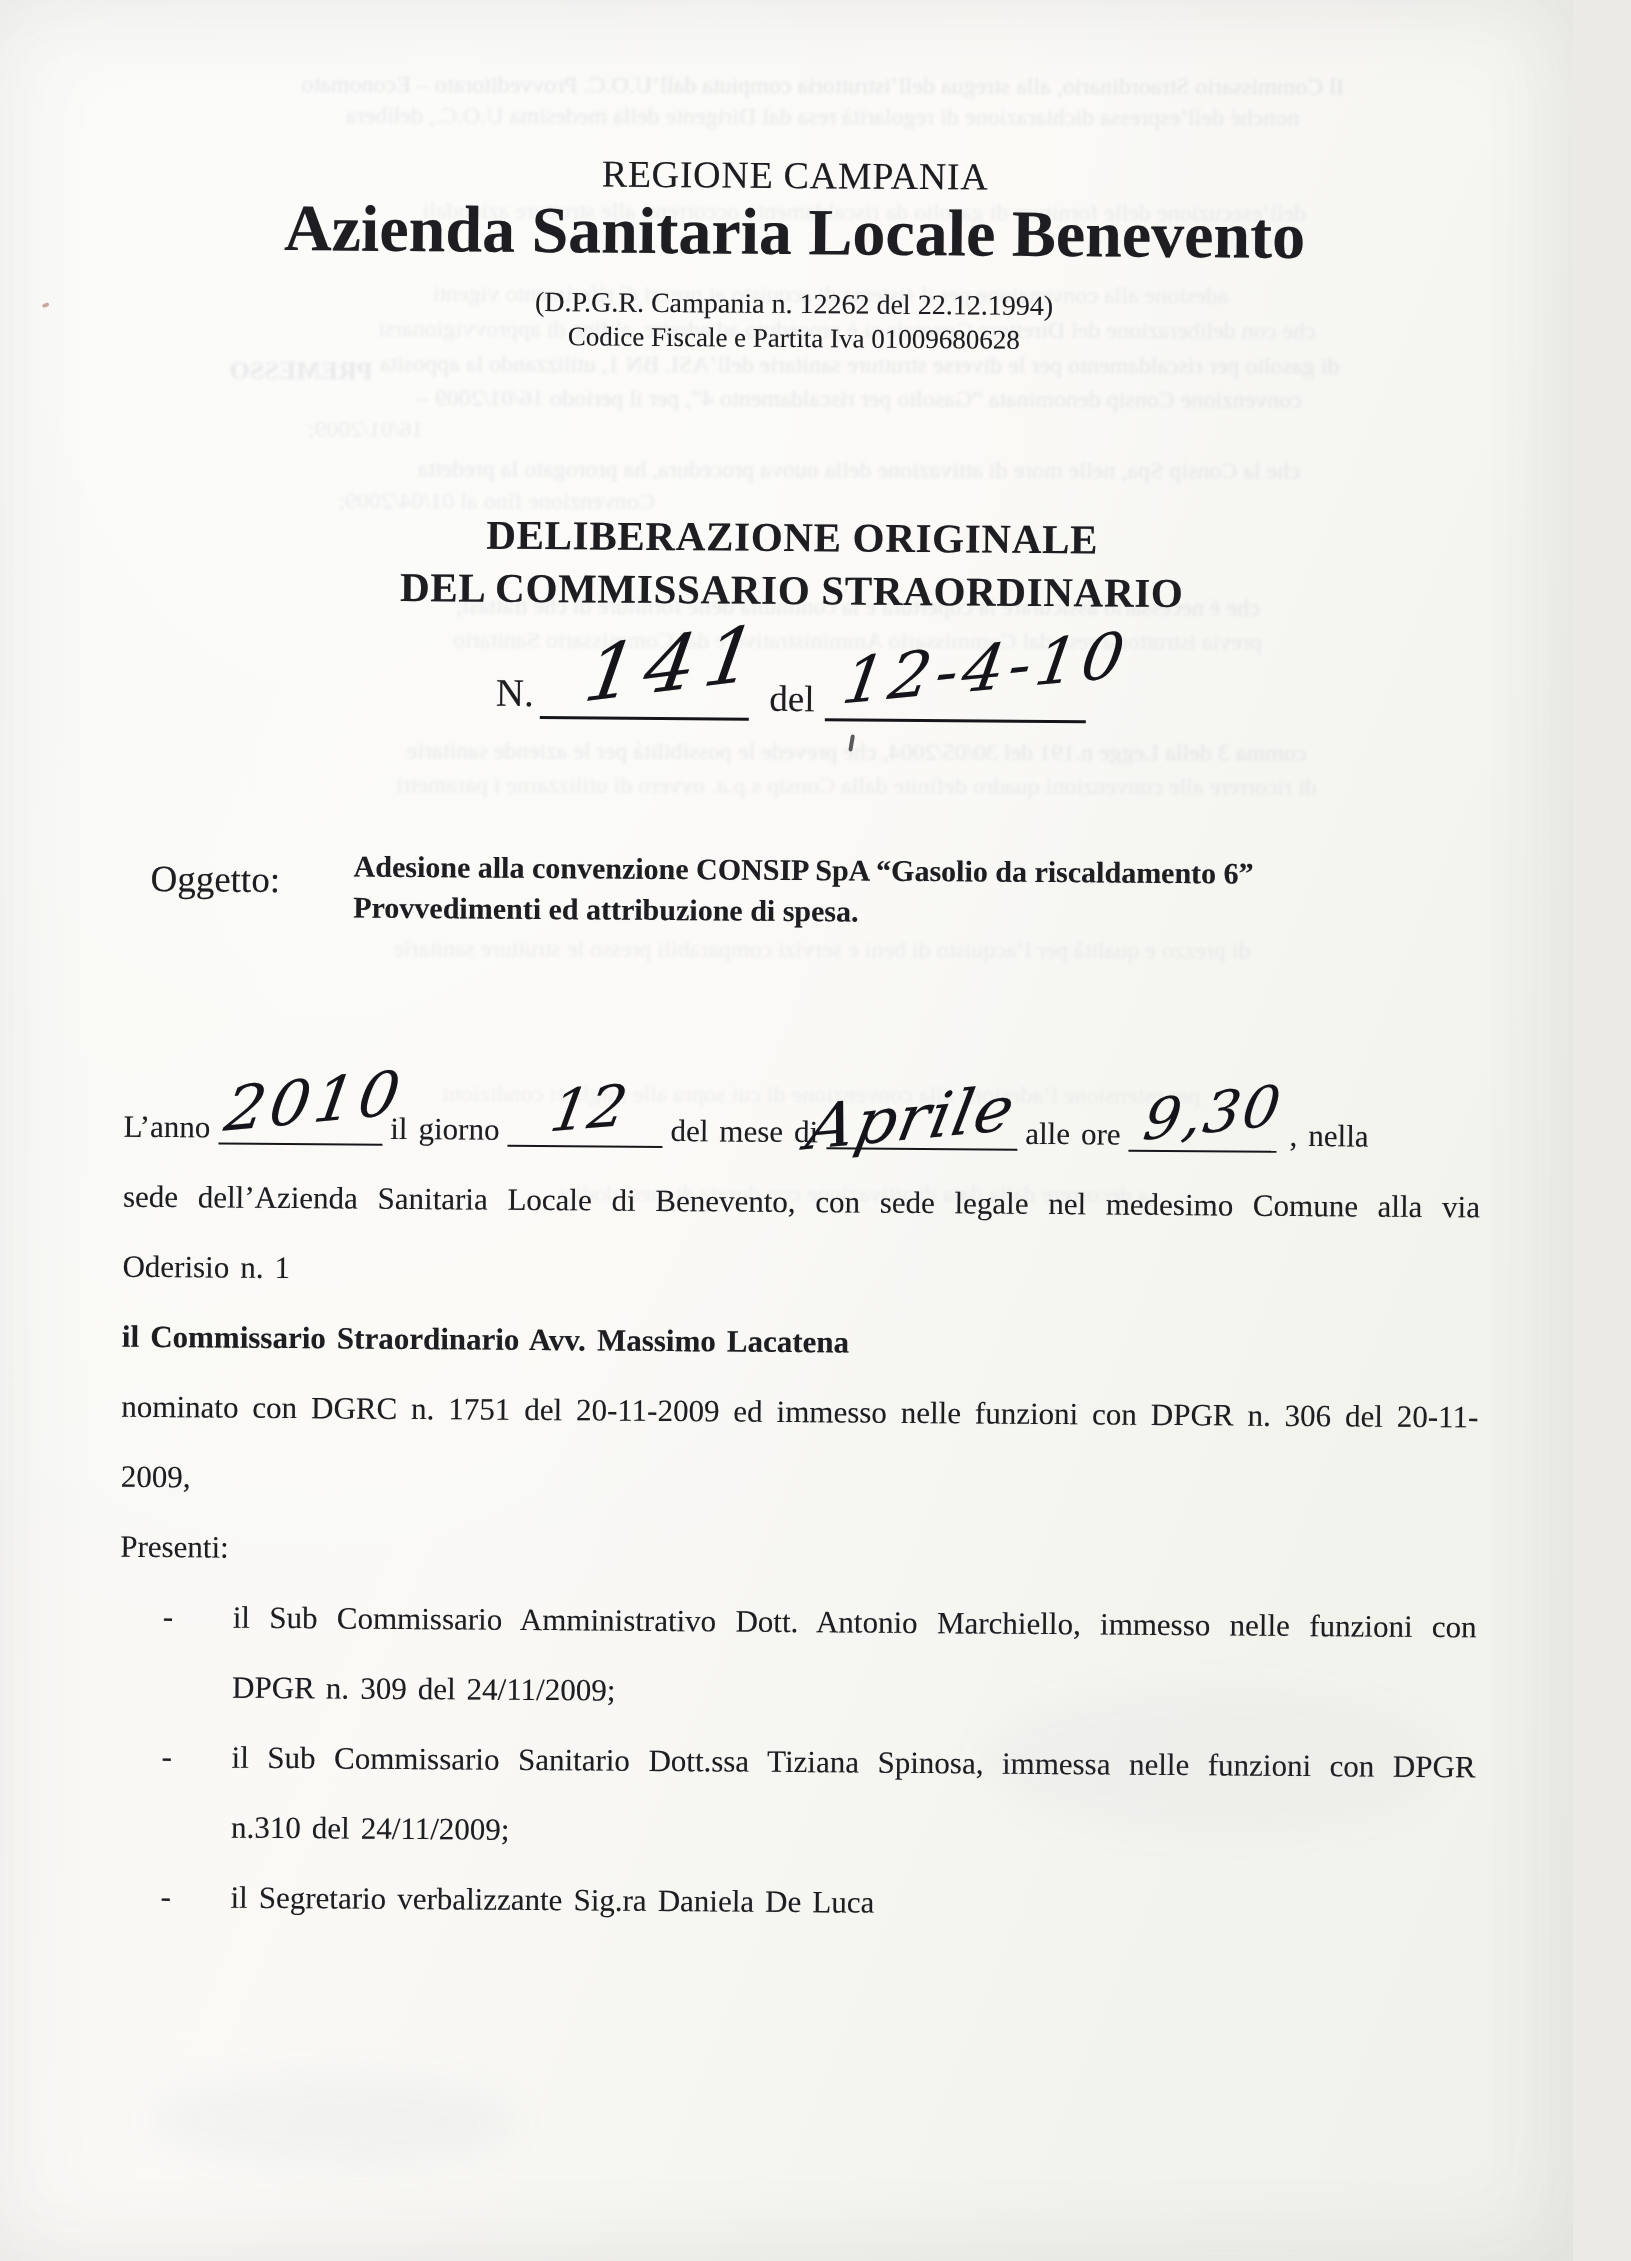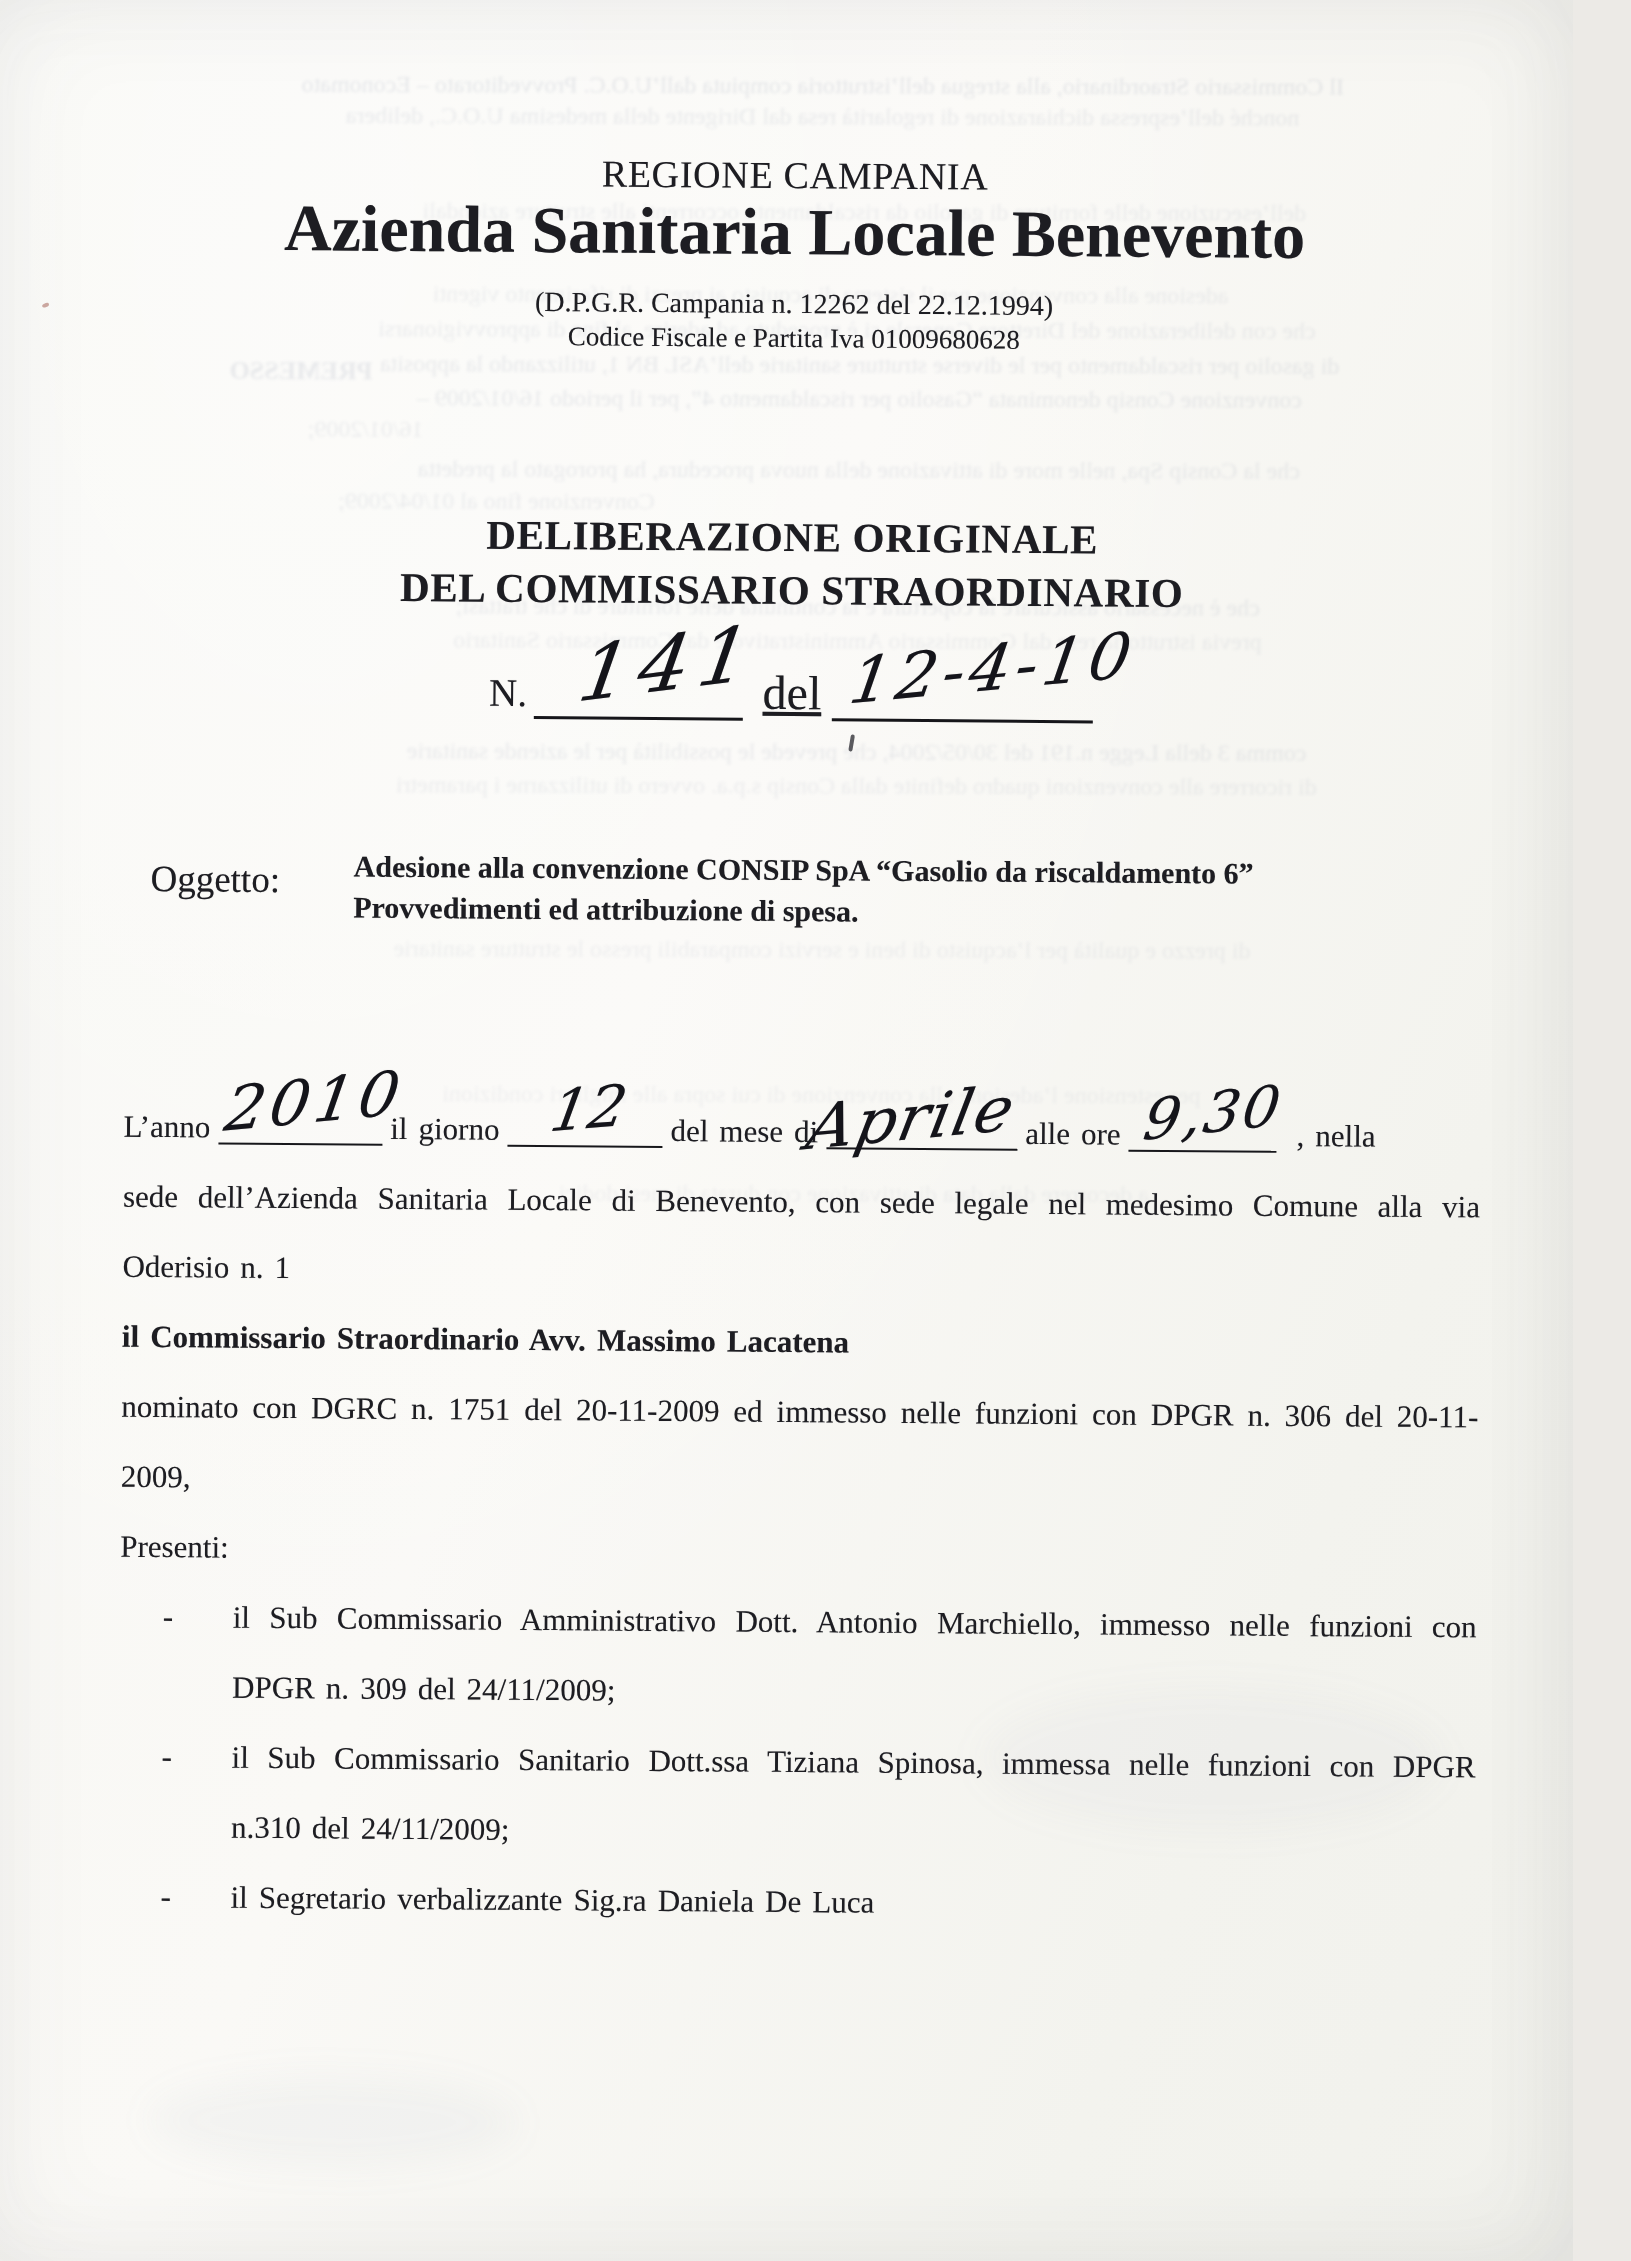--- a/index.html
+++ b/index.html
@@ -37,21 +37,21 @@
   .dpgr{position:absolute;top:288px;left:118px;width:1342px;font-size:28px;}
   .cf{position:absolute;top:323px;left:118px;width:1342px;font-size:27px;}
 
   .delib{position:absolute;top:511px;left:118px;width:1342px;font-size:41px;font-weight:700;letter-spacing:0.7px;line-height:53px;}
 
   .numline{
     position:absolute;top:617px;left:118px;width:1342px;height:104px;
     display:flex;justify-content:center;align-items:flex-end;
   }
   .numline .nl-lbl{font-size:39px;line-height:1;padding:0 6.6px 6.6px 0;}
-  .numline .nl-del{font-size:48px;padding:0 10.5px 4px 20px;text-decoration:underline;}
+  .numline .nl-del{font-size:37px;padding:0 10.5px 4px 20px;}
   .slot{position:relative;display:inline-block;border-bottom:3.3px solid #16161a;height:99px;}
   .slot-n{width:209px;}
   .slot-d{width:261px;}
 
   
   .hw{
     position:absolute;font-family:"DejaVu Serif",serif;font-style:italic;font-weight:400;
     color:#14141a;white-space:nowrap;transform-origin:left bottom;
   }
   .hw-n{left:39px;bottom:-2.6px;font-size:78px;letter-spacing:8px;transform:skewX(-16deg) rotate(-8deg);}
@@ -70,21 +70,21 @@
     font-size:31px;line-height:70px;word-spacing:3.3px;
   }
   .ln{min-height:70px;}
   .stretch{text-align:justify;text-align-last:justify;}
   .fill-line .lbl{white-space:nowrap;}
   .sl{position:relative;display:inline-block;border-bottom:2.6px solid #17171b;height:14.5px;top:6.6px;margin:0 8px;}
   .w-anno{width:164px;}
   .w-gio{width:155px;}
   .w-mese{width:191px;}
   .w-ore{width:148px;}
-  .after-ore{margin-left:12px;}
+  .after-ore{margin-left:5px;}
   .bullet{position:relative;padding-left:113px;}
   .bdash{position:absolute;left:43px;top:0;}
   b{font-weight:700;}
 
   
   .speck-red{position:absolute;left:37px;top:309px;width:7.2px;height:4px;border-radius:60% 40% 50% 50%;
     background:#a8645a;opacity:.55;transform:rotate(-18deg);}
   .ink-tick{position:absolute;left:848px;top:734px;width:4px;height:17px;background:#26262c;
     opacity:.75;transform:rotate(9deg);border-radius:2px;}
   .smudge{position:absolute;border-radius:50%;filter:blur(17px);pointer-events:none;}

